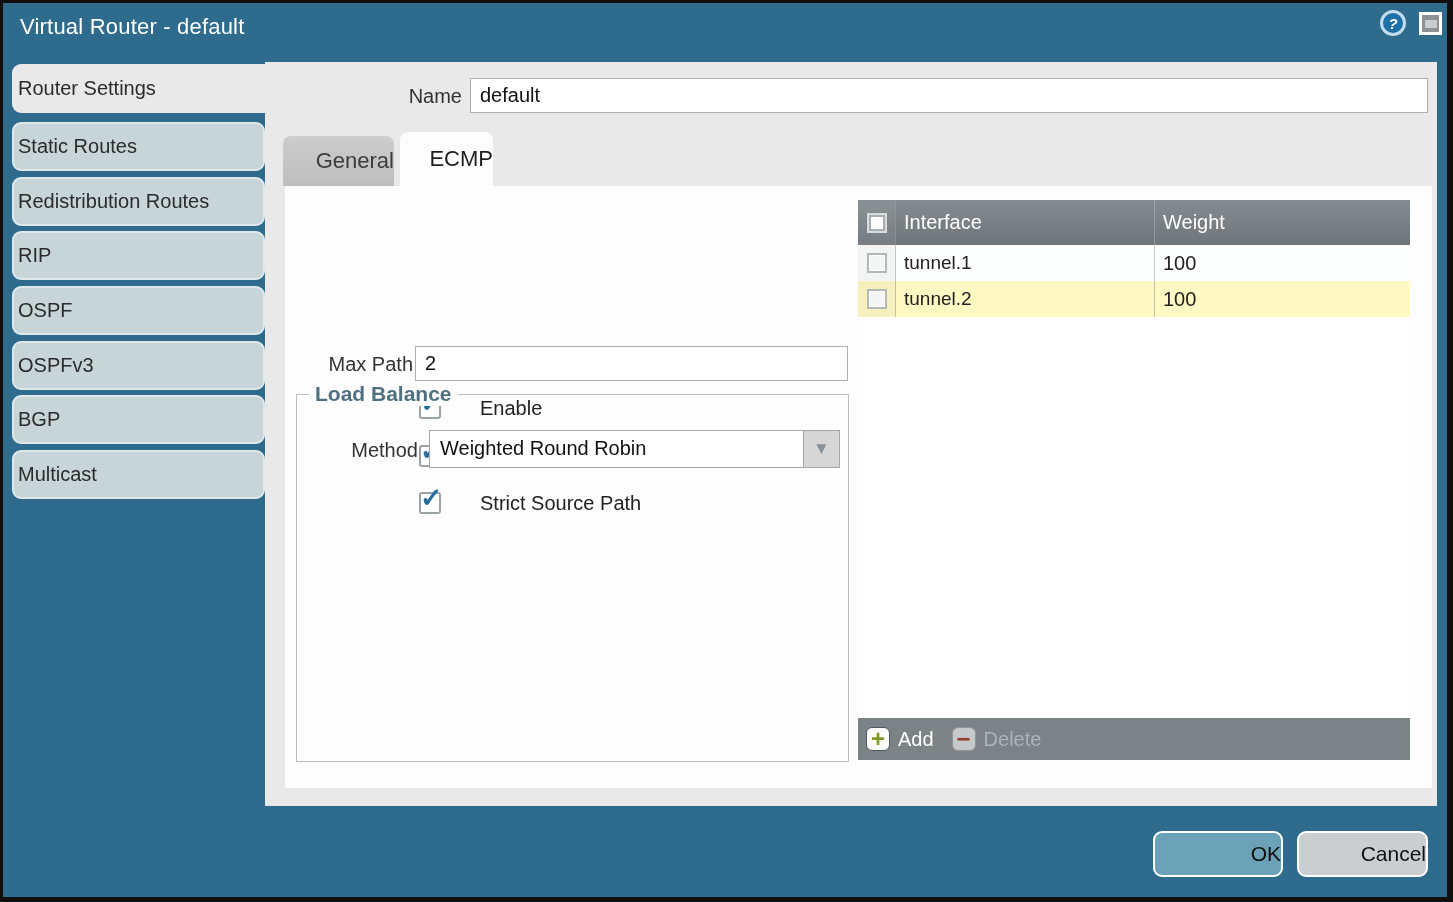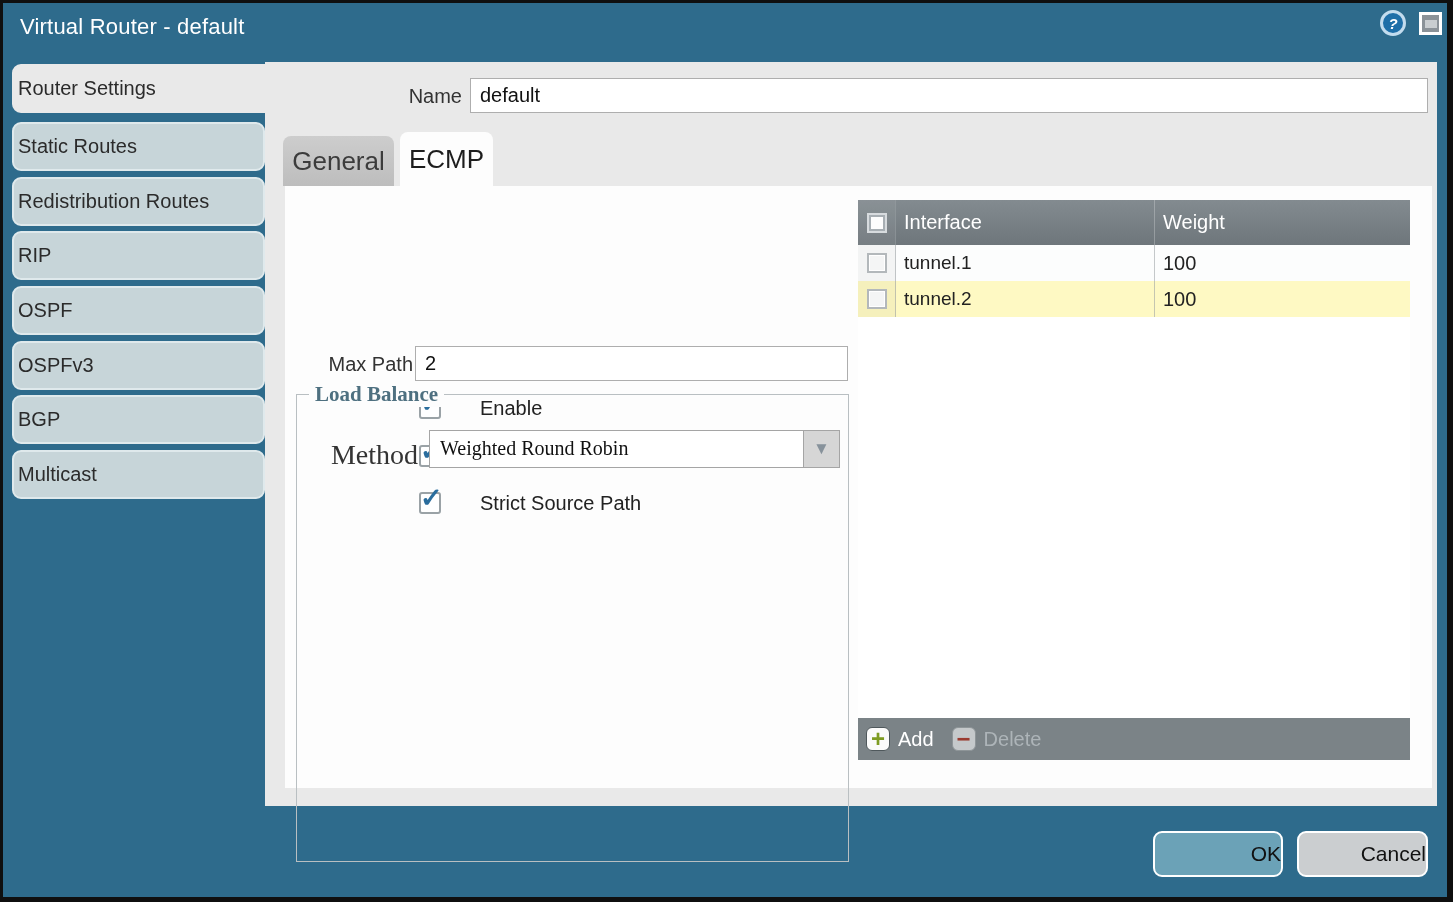--- a/index.html
+++ b/index.html
@@ -51,21 +51,21 @@
     position:absolute; left:80px; top:23px; width:117px;
     text-align:right; font-size:20px; color:#333;
   }
   .name-input {
     position:absolute; left:205px; top:16px; width:958px; height:35px;
     background:#fff; border:1px solid #aeaeae; font-size:20px;
     font-family:"Liberation Sans", sans-serif; padding:0 9px; color:#111;
   }
   .tab {
     position:absolute; border-radius:8px 8px 0 0; cursor:pointer;
-    display:flex; align-items:center; justify-content:center; font-size:26px;
+    display:flex; align-items:center; justify-content:flex-end; font-size:22px;
   }
   .tab.inactive {
     left:18px; top:74px; width:111px; height:50px;
     background:linear-gradient(#cdcdcd,#bdbdbd); color:#3c3c3c;
   }
   .tab.active {
     left:135px; top:70px; width:93px; height:54px;
     background:#fdfdfd; color:#1d1d1d; z-index:2;
   }
   .tab-panel {
@@ -88,31 +88,30 @@
     position:absolute; left:8px; top:167px; width:120px; text-align:right;
     font-size:20px; color:#333;
   }
   .maxpath-input {
     position:absolute; left:130px; top:160px; width:433px; height:35px;
     background:#fff; border:1px solid #aeaeae; font-size:20px;
     font-family:"Liberation Sans", sans-serif; padding:0 9px; color:#111;
   }
   
   .lb-fieldset {
-    position:absolute; left:11px; top:208px; width:553px; height:468px;
+    position:absolute; left:11px; top:208px; width:553px; height:368px;
     border:1px solid #b9bfc2;
-    font-family:Liberation Serif, serif;
   }
   .lb-legend {
     position:absolute; left:12px; top:-13px; background:#fdfdfd; padding:0 6px;
     font-size:21px; font-weight:bold; color:#4e7080;
   }
   .method-label {
     position:absolute; left:0; top:44px; width:121px; text-align:right;
-    font-size:28px; color:#333;
+    font-size:20px; color:#333;
   }
   .method-select {
     position:absolute; left:132px; top:35px; width:411px; height:38px;
     background:#fff; border:1px solid #a5a5a5; cursor:pointer;
   }
   .method-value { position:absolute; left:10px; top:6px; font-size:20px; color:#111; }
   .method-arrow-btn {
     position:absolute; right:0; top:0; width:36px; height:100%;
     background:#d6d6d6; border-left:1px solid #a5a5a5;
     display:flex; align-items:center; justify-content:center; cursor:pointer;

